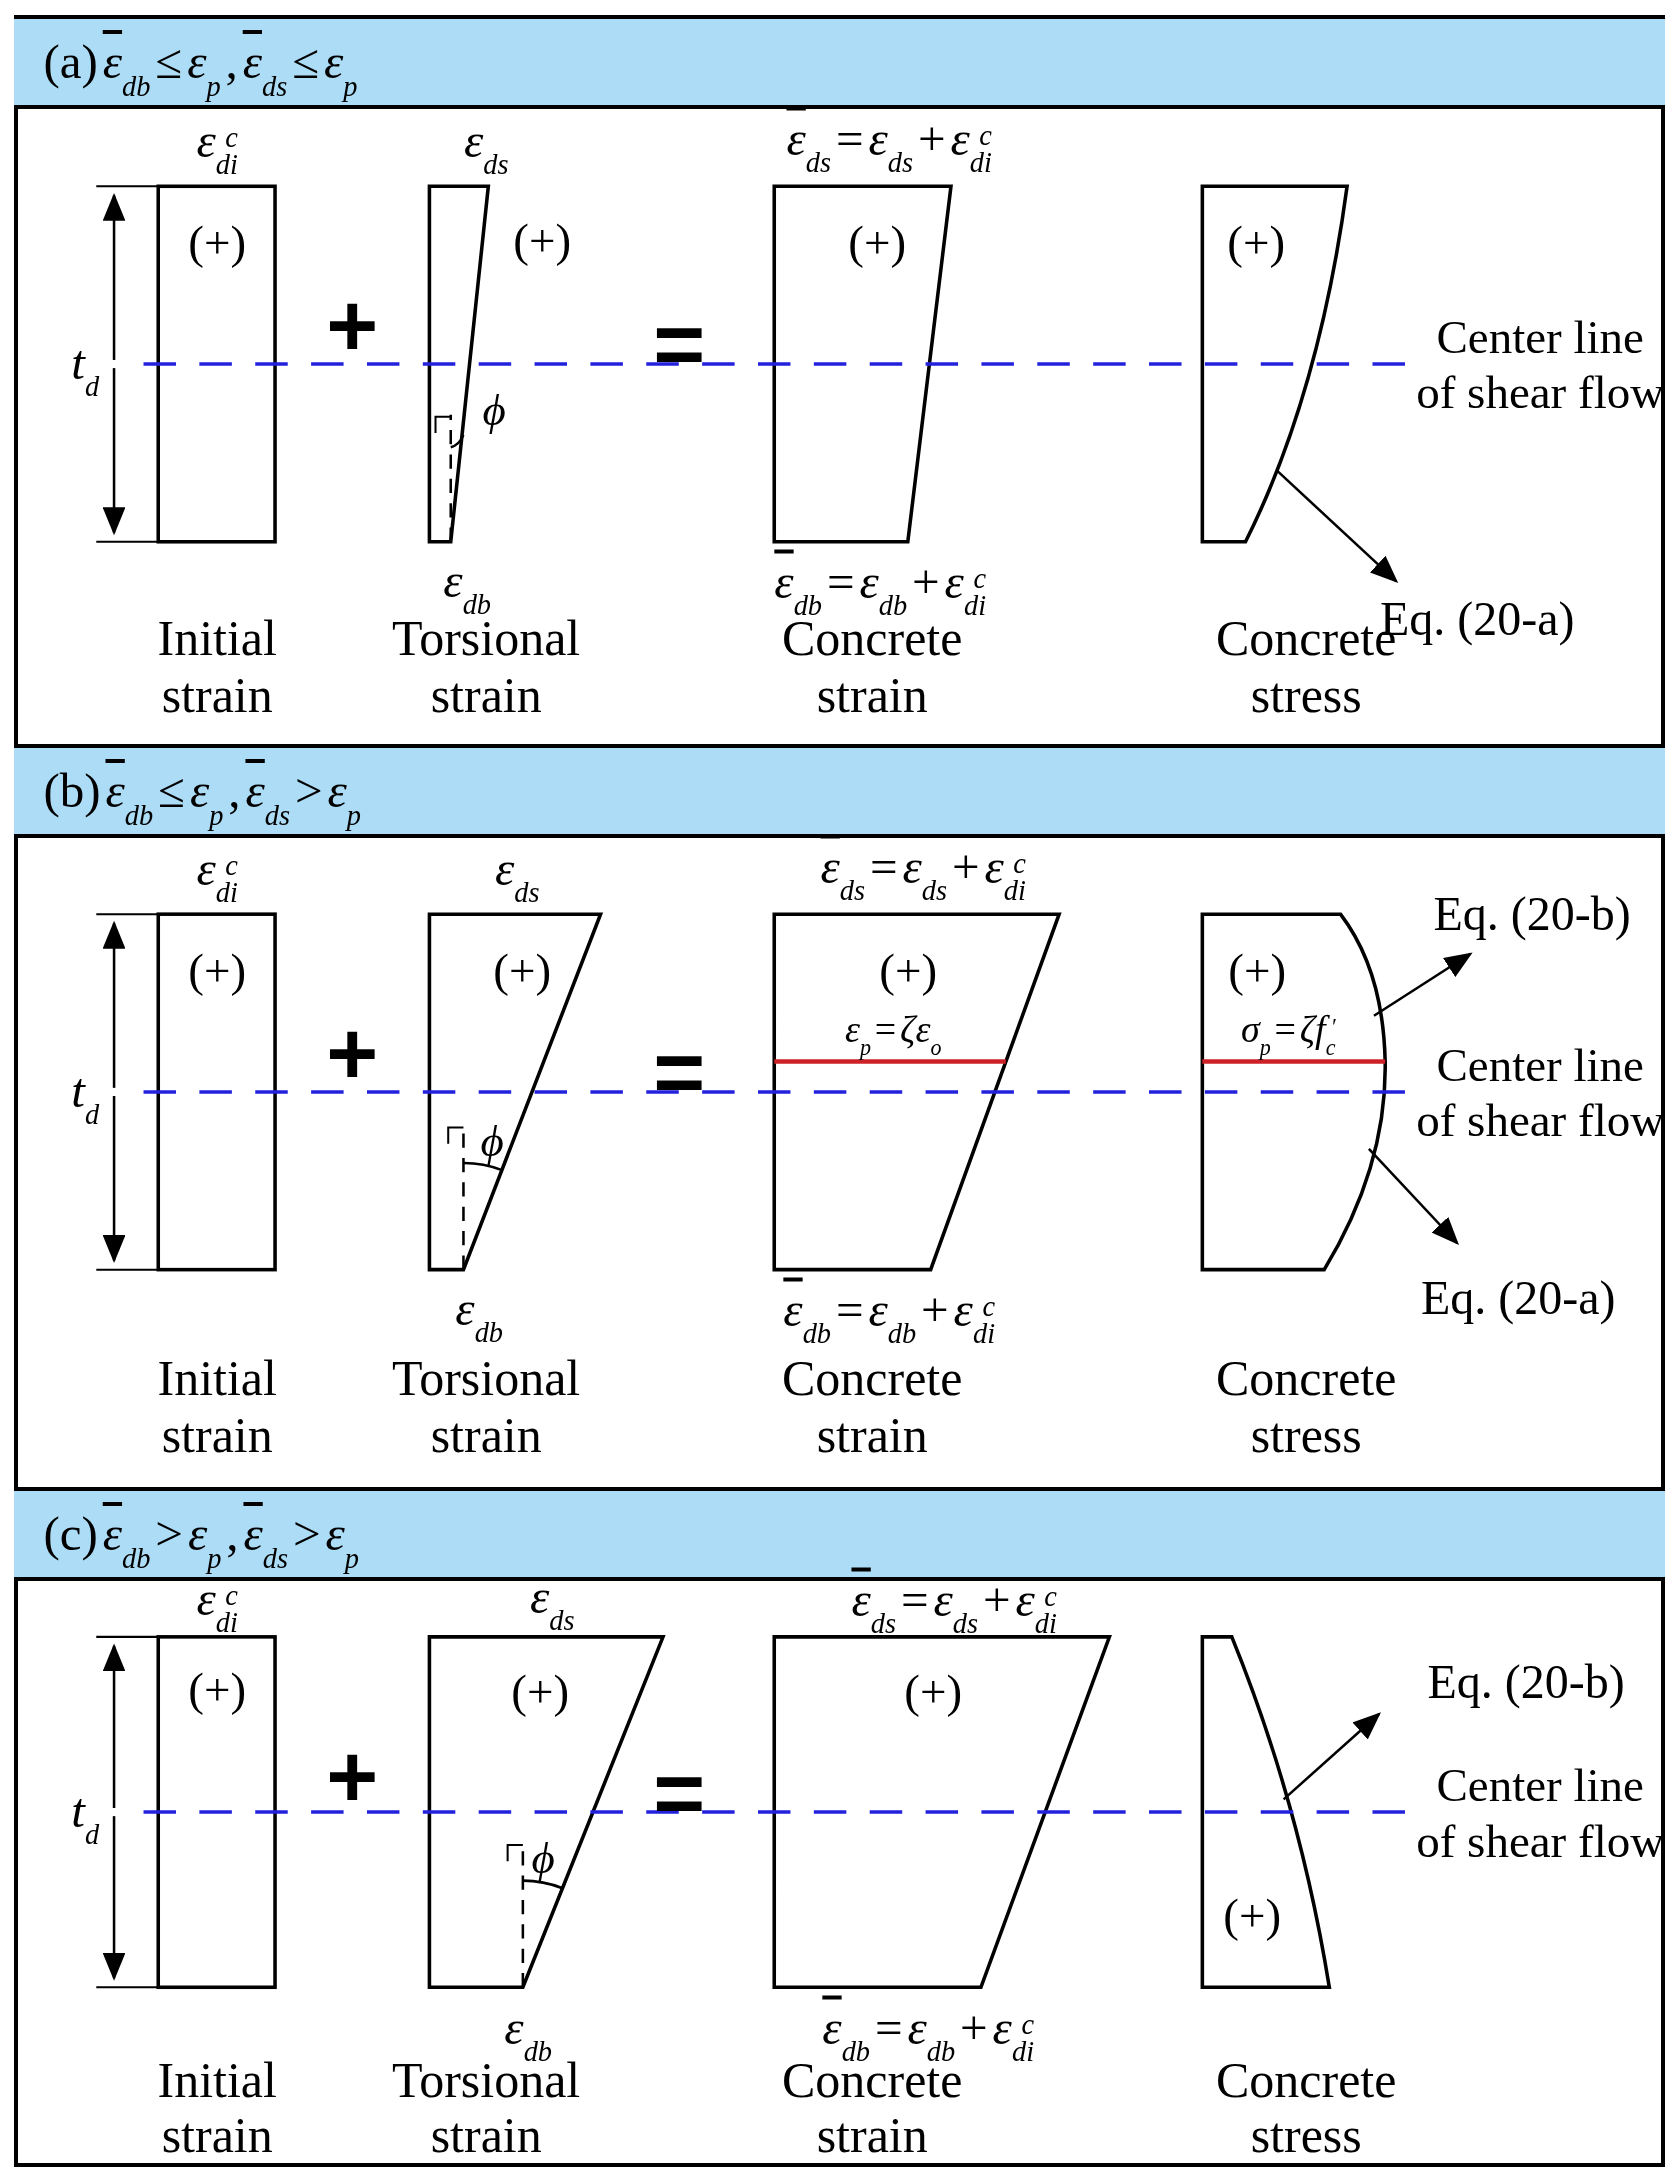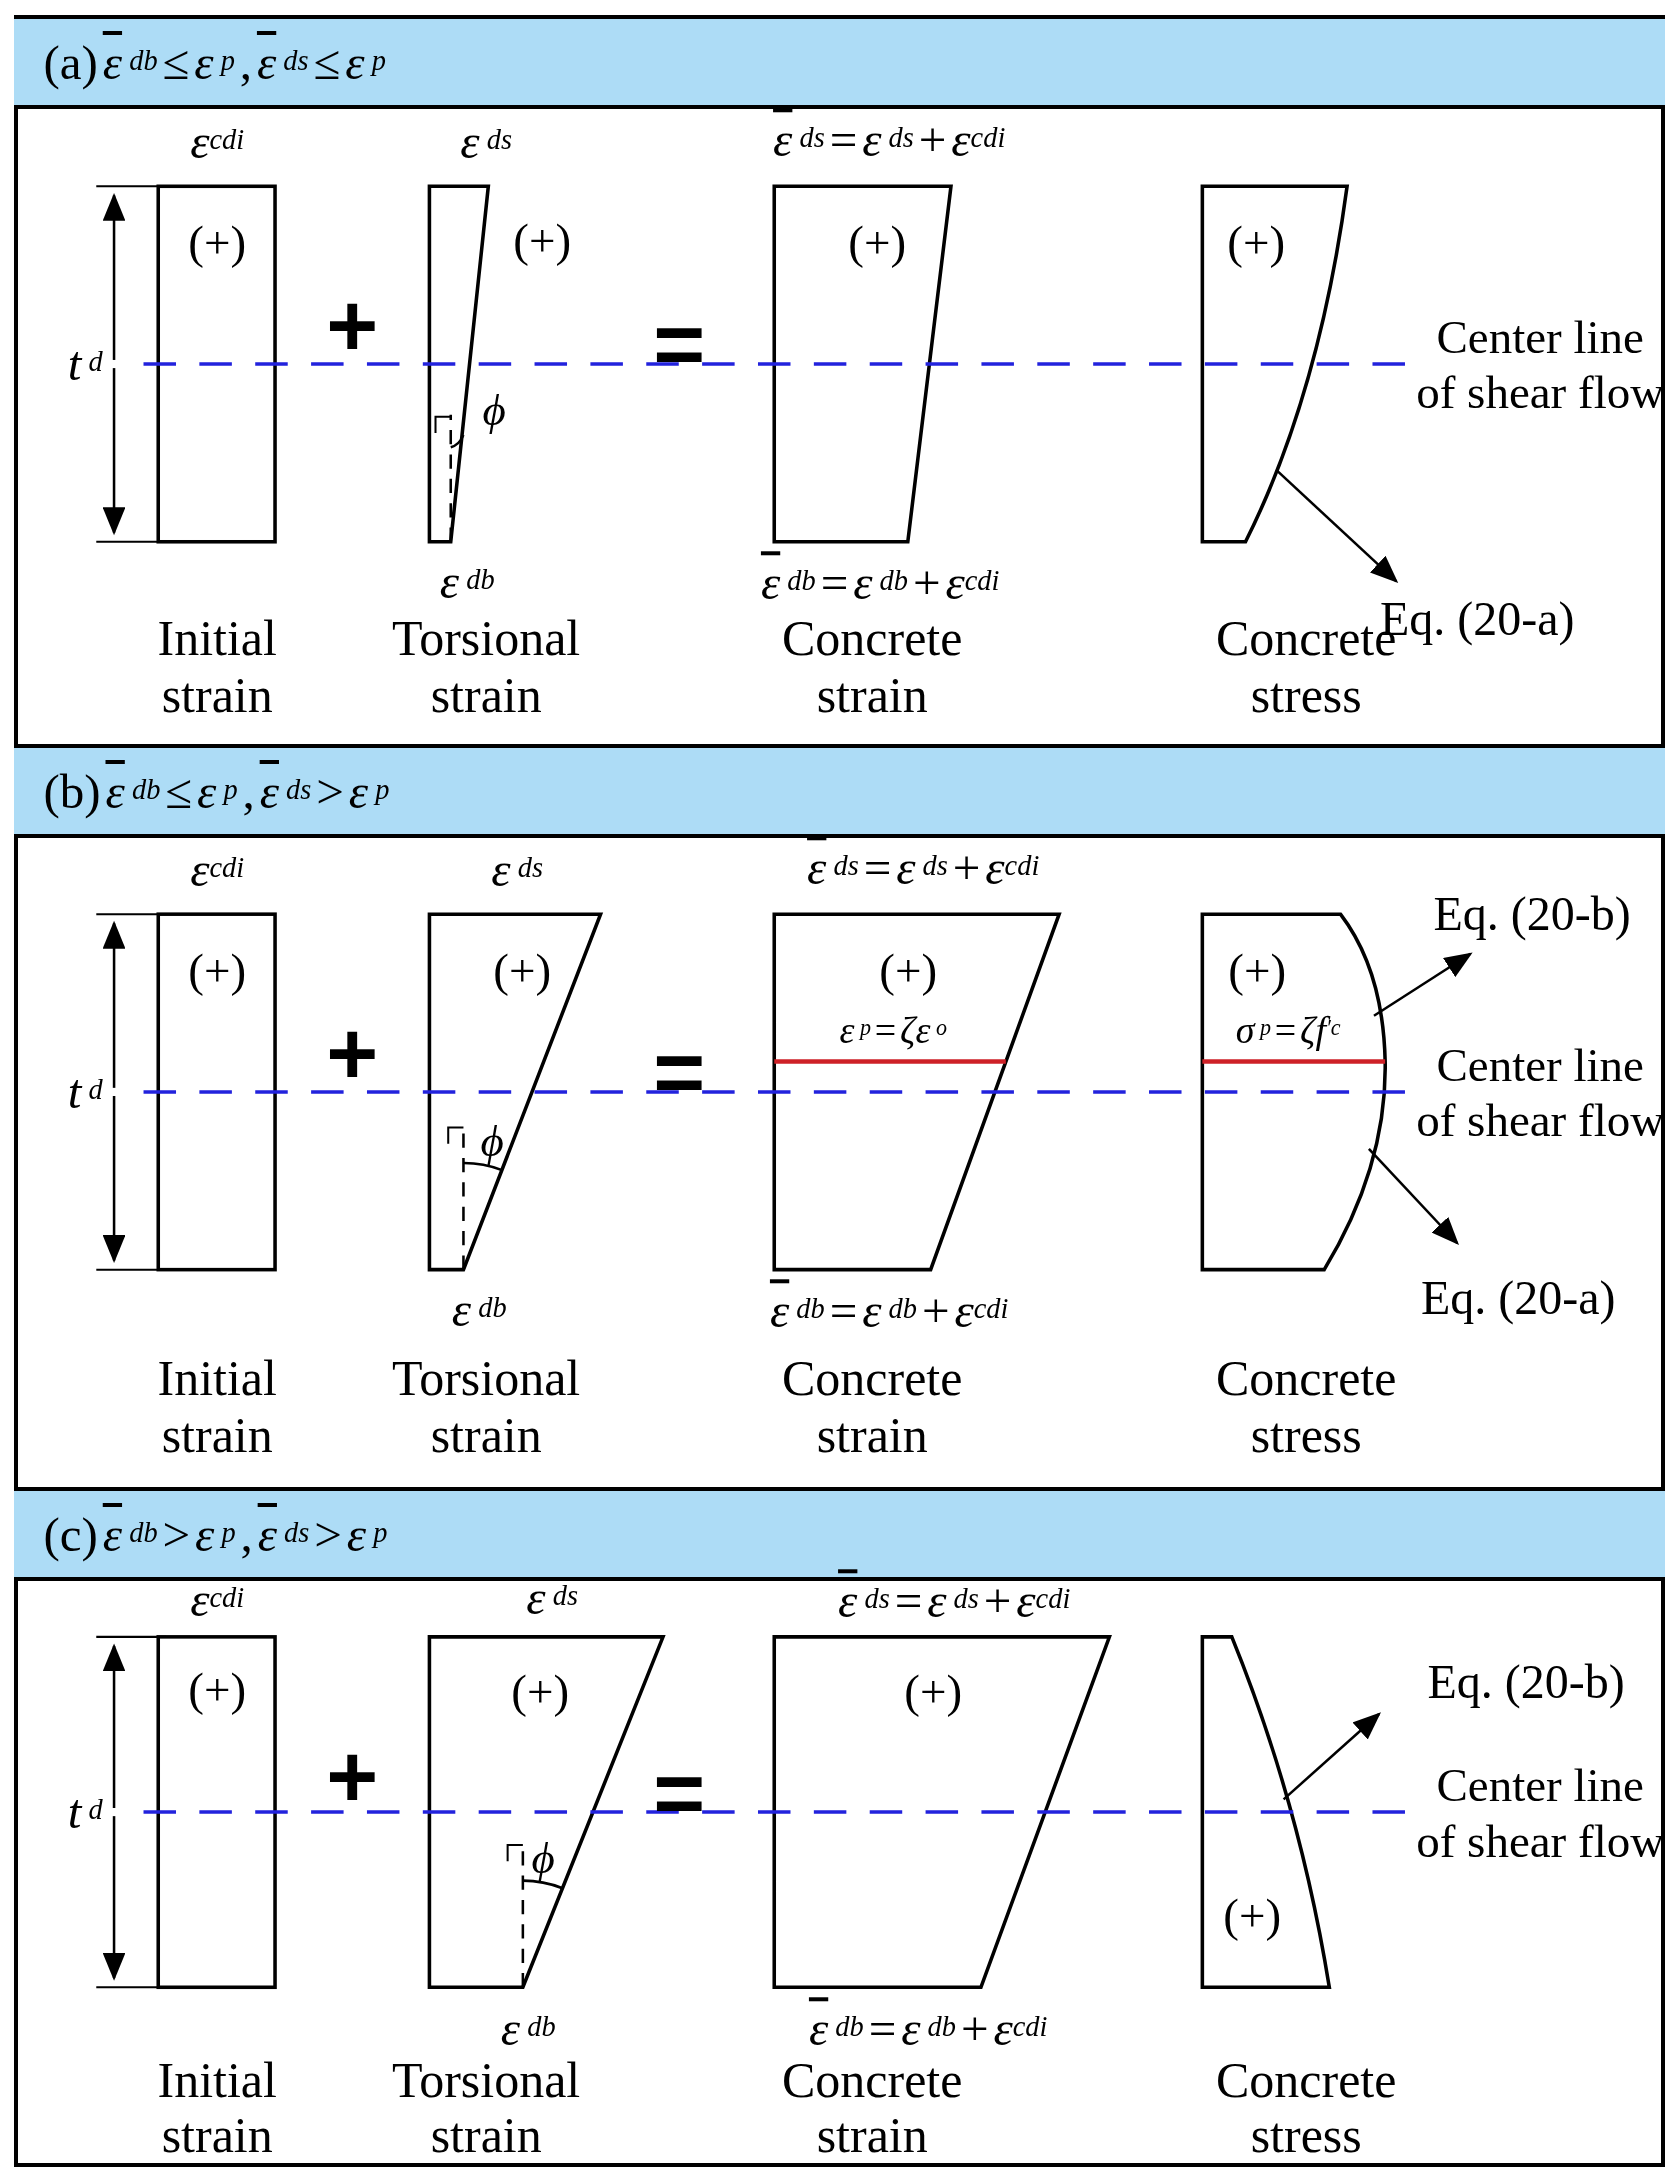--- a/index.html
+++ b/index.html
@@ -21,21 +21,21 @@
   .eqref{font-size:48px;}
   .clineline{font-size:47px;}
   .hdr{font-size:49px;margin-left:24.4px;}
   .bigop{font-family:"Liberation Sans",sans-serif;font-weight:900;font-size:89px;}
   
   .math{font-style:italic;}
   .tok{display:inline-flex;align-items:flex-start;line-height:1;}
   .tok .base{line-height:1;}
   .tok .base.bar{text-decoration:overline;}
   .tok.op{font-style:normal;padding:0 0.10em;}
-  .ss{display:inline-flex;flex-direction:row;font-size:0.58em;line-height:0.95;
+  .ss{display:inline-flex;flex-direction:column;font-size:0.58em;line-height:0.95;
       transform:translateY(0.30em);font-style:italic;align-items:flex-end;}
   .ss .sup,.ss .sub{display:block;min-height:0.95em;text-align:left;}
 </style>
 </head>
 <body>
 
 <div class="page">
   <div class="frame"></div>
 
   <div class="panel-header" style="top:15.2px;">

